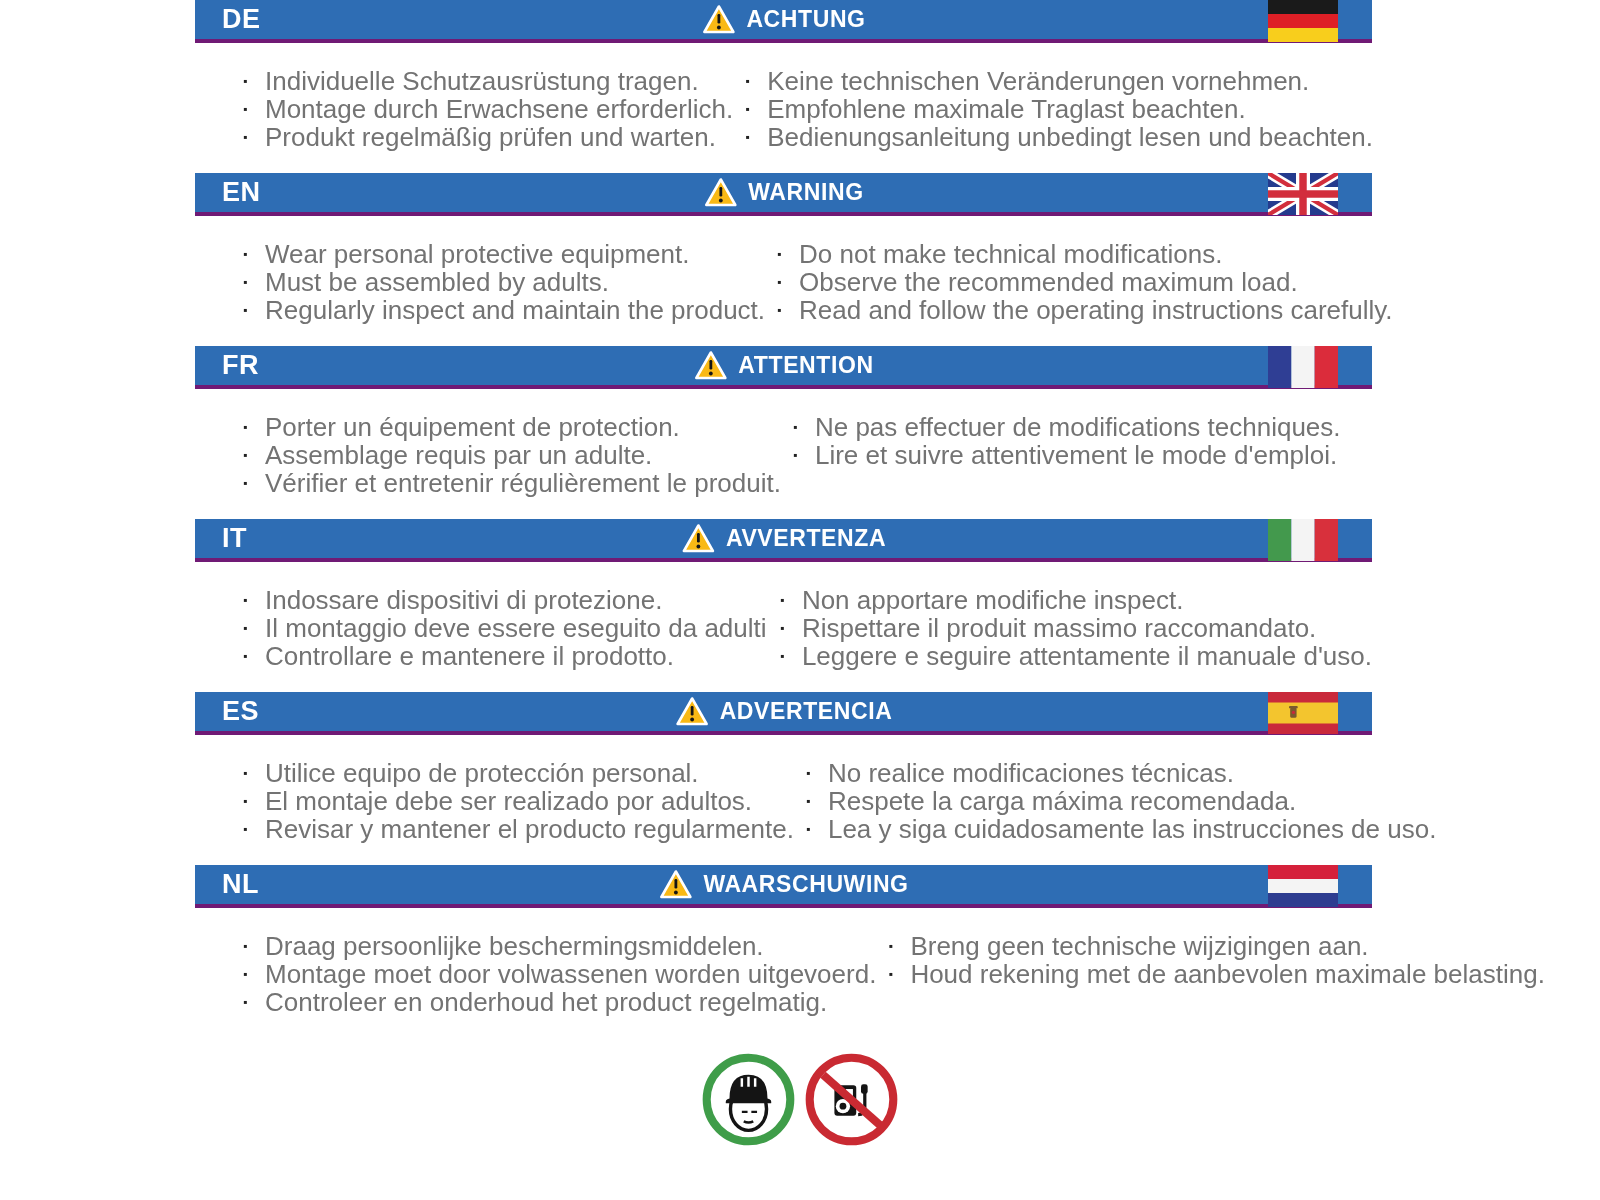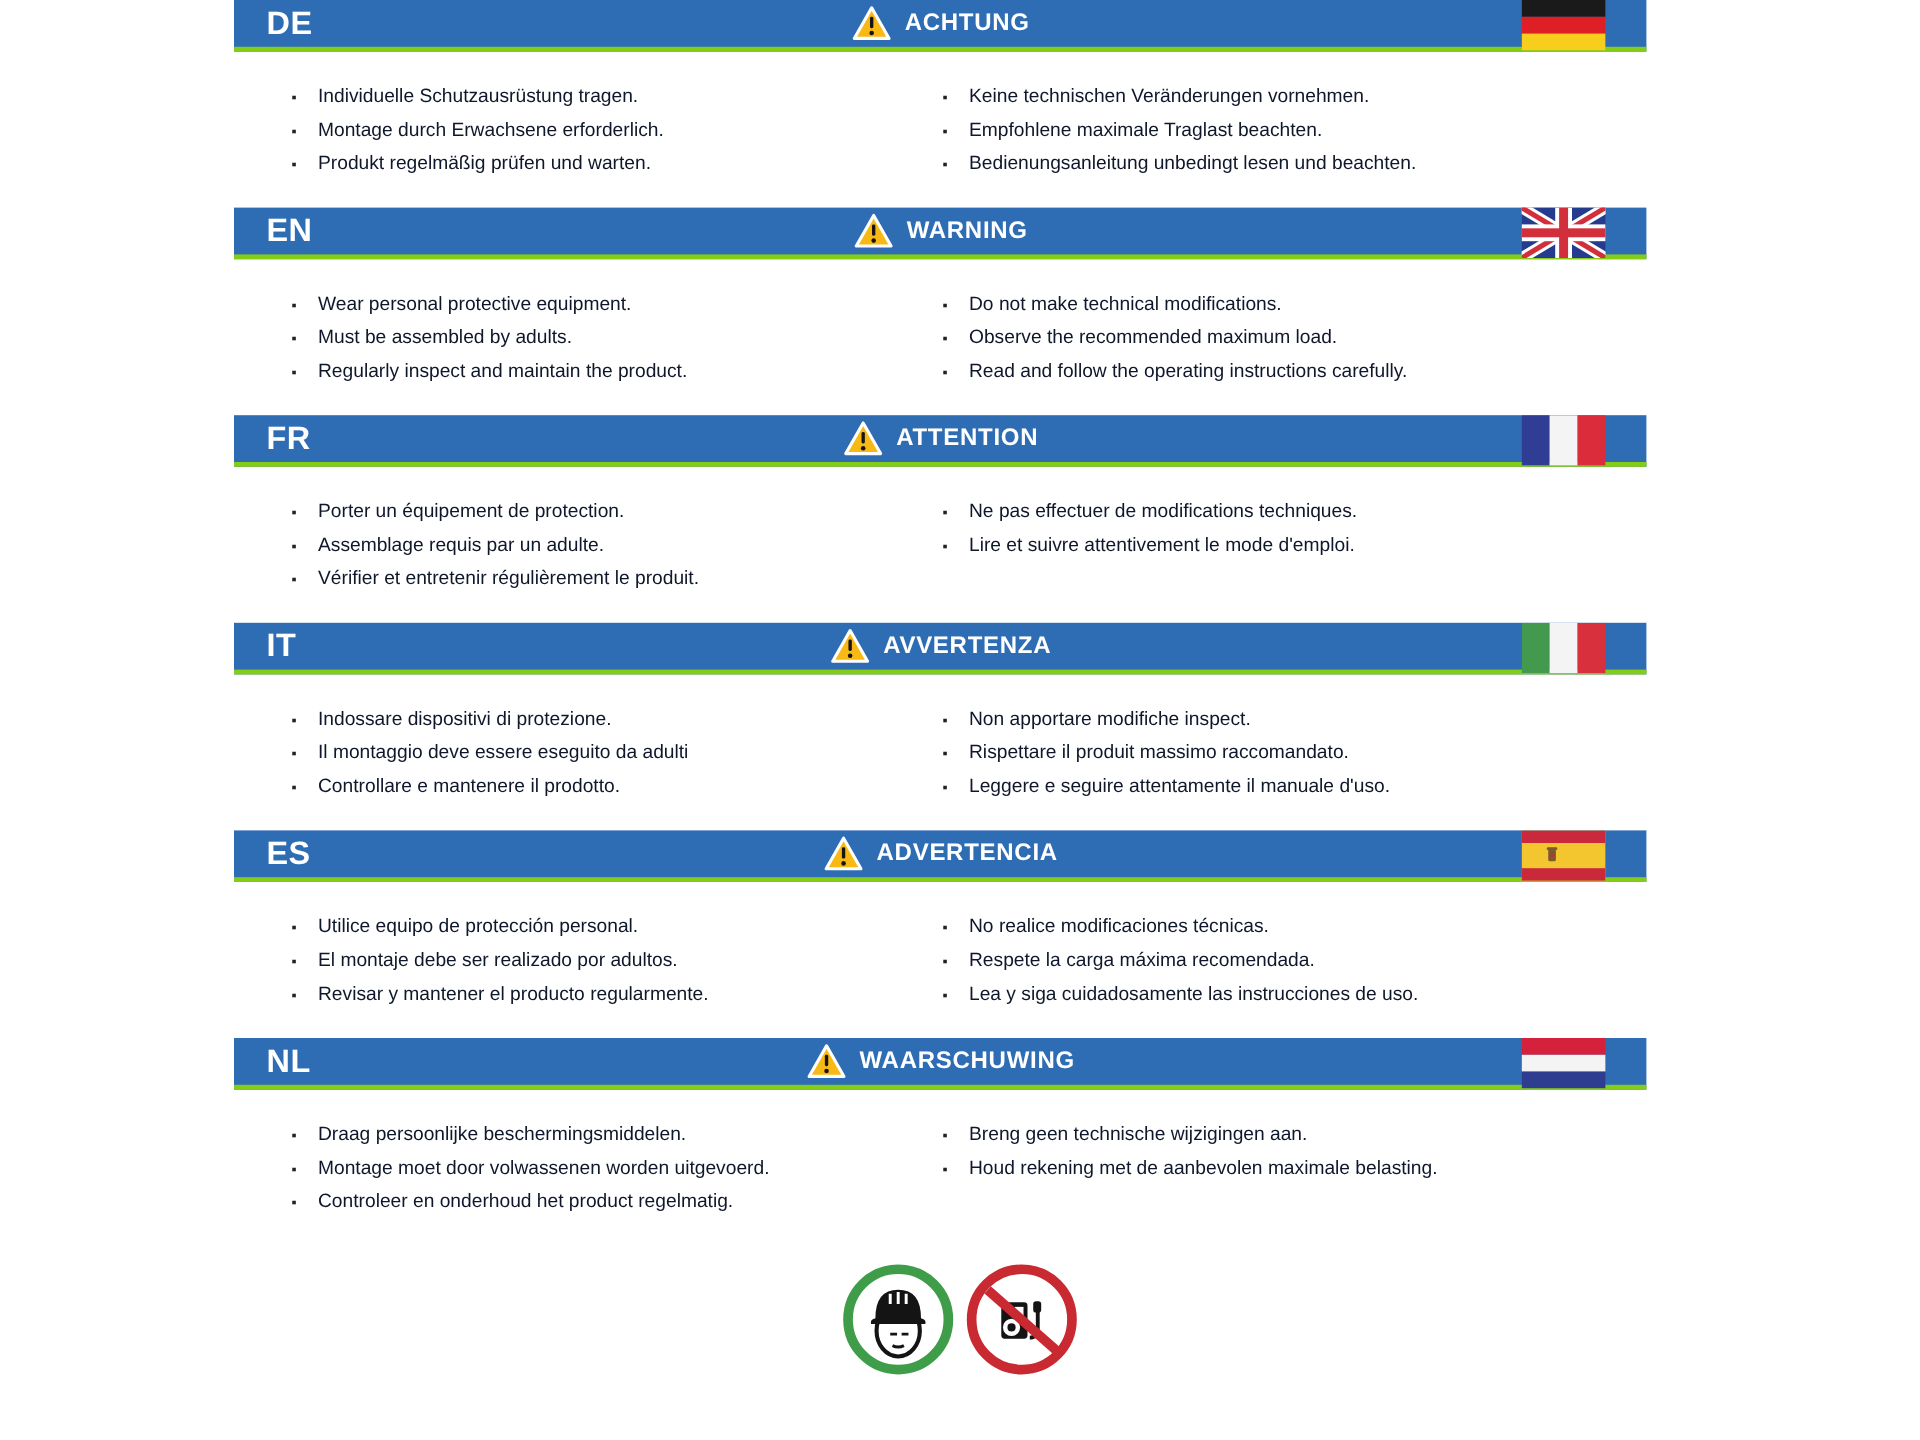--- a/index.html
+++ b/index.html
@@ -2,37 +2,37 @@
 <html><head>
 <meta charset="utf-8">
 <style>
   * { margin:0; padding:0; box-sizing:border-box; }
   html,body { width:1600px; height:1200px; background:#fff; overflow:hidden;
               font-family:"Liberation Sans", sans-serif; }
   .sheet { margin-left:195px; width:1177px; }
 
   .lang-section { width:100%; }
   .bar { position:relative; display:flex; align-items:center;
-         height:43px; background:#2E6DB4; border-bottom:4px solid #84cc16;
+         height:43px; background:#2E6DB4; border-bottom:4px solid #701a75;
          padding-left:27px; }
   .lang-code { color:#fff; font-weight:700; font-size:27px; letter-spacing:0.5px; }
   .bar-center { position:absolute; left:50%; transform:translateX(-50%);
                 display:flex; align-items:center; gap:11px; }
   .tri { display:flex; align-items:center; }
-  .warn-word { color:#fff; font-weight:700; font-size:20px; letter-spacing:0.6px; white-space:nowrap; }
+  .warn-word { color:#fff; font-weight:700; font-size:23px; letter-spacing:0.6px; white-space:nowrap; }
   .flag { margin-left:auto; margin-right:34px; width:70px; height:42px;
           display:flex; margin-top:2px; }
   .flag svg { display:block; }
 
   .cols { display:grid; grid-template-columns:1fr 1fr; padding:24px 0 22px 0; }
   ul.col { list-style:none; }
   ul.col.left  { padding-left:48px; padding-right:10px; }
   ul.col.right { padding-left:2px; }
-  li.row { position:relative; padding-left:22px; font-size:16px; line-height:28px;
-           color:#0f172a; white-space:nowrap; }
+  li.row { position:relative; padding-left:22px; font-size:26px; line-height:28px;
+           color:#737373; white-space:nowrap; }
   li.row::before { content:"▪"; position:absolute; left:0; top:0;
                    font-size:12px; line-height:28px; color:#222; }
 
   .footer-icons { display:flex; justify-content:center; align-items:center;
                   gap:8px; margin-top:14px; width:1600px; }
   .footer-icons svg { display:block; }
 </style>
 </head>
 <body>
 

